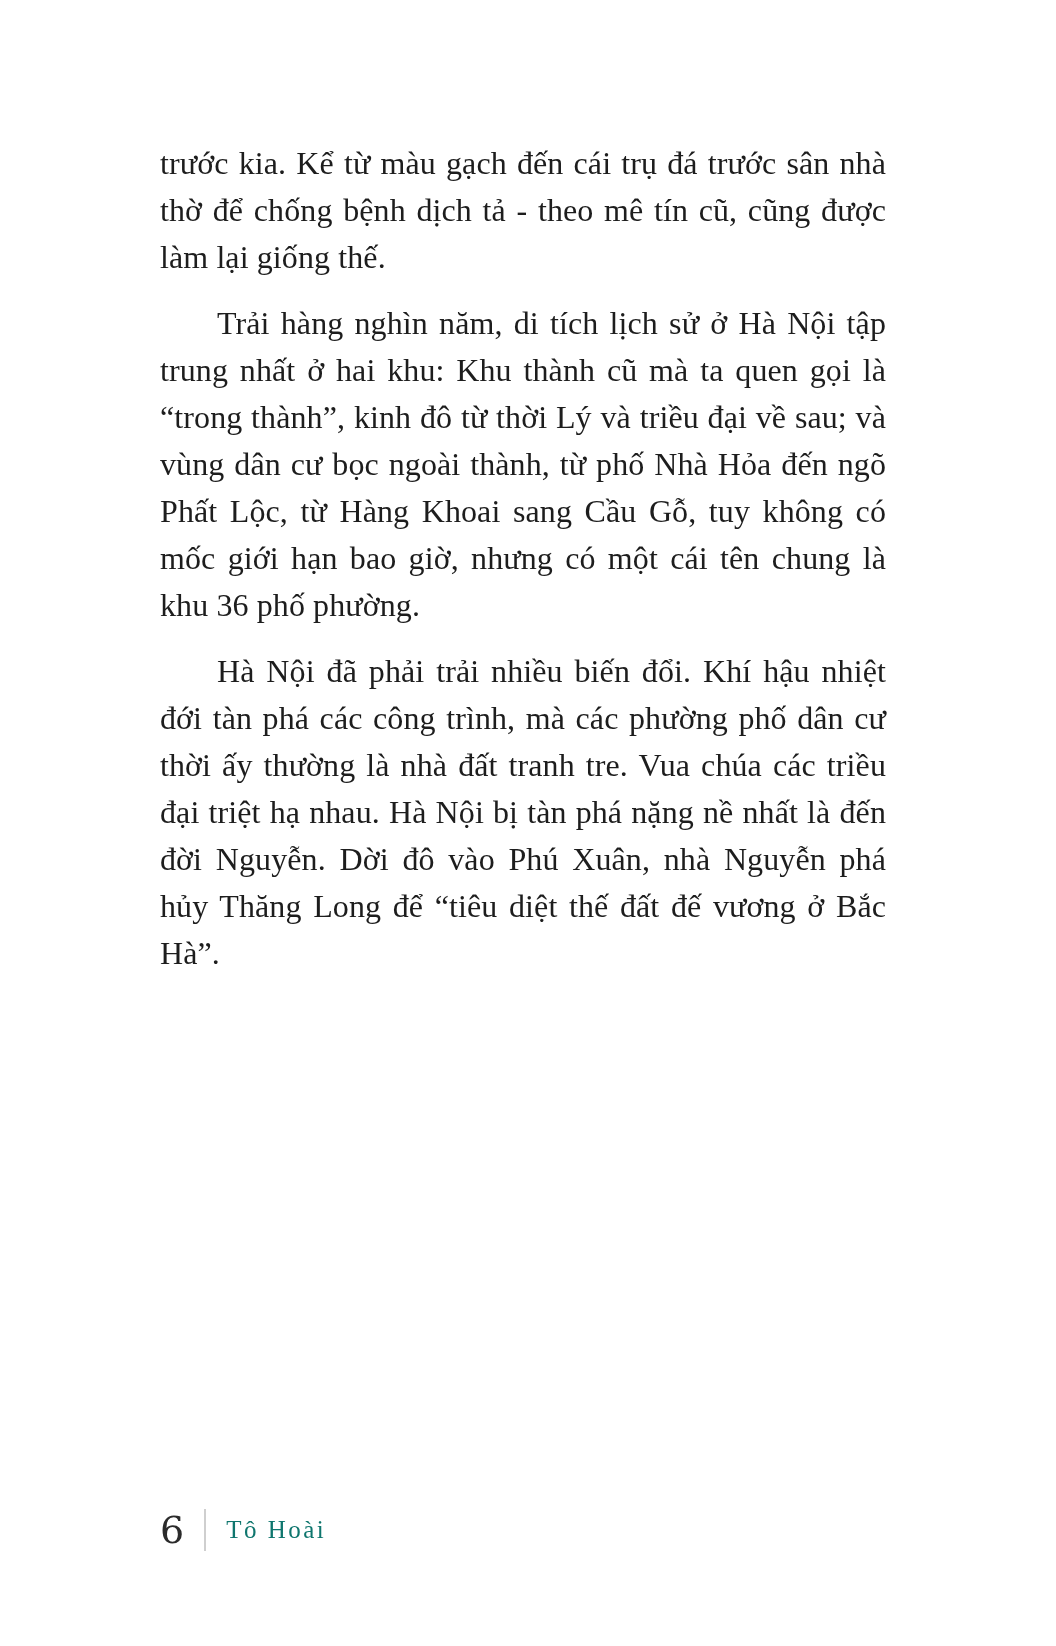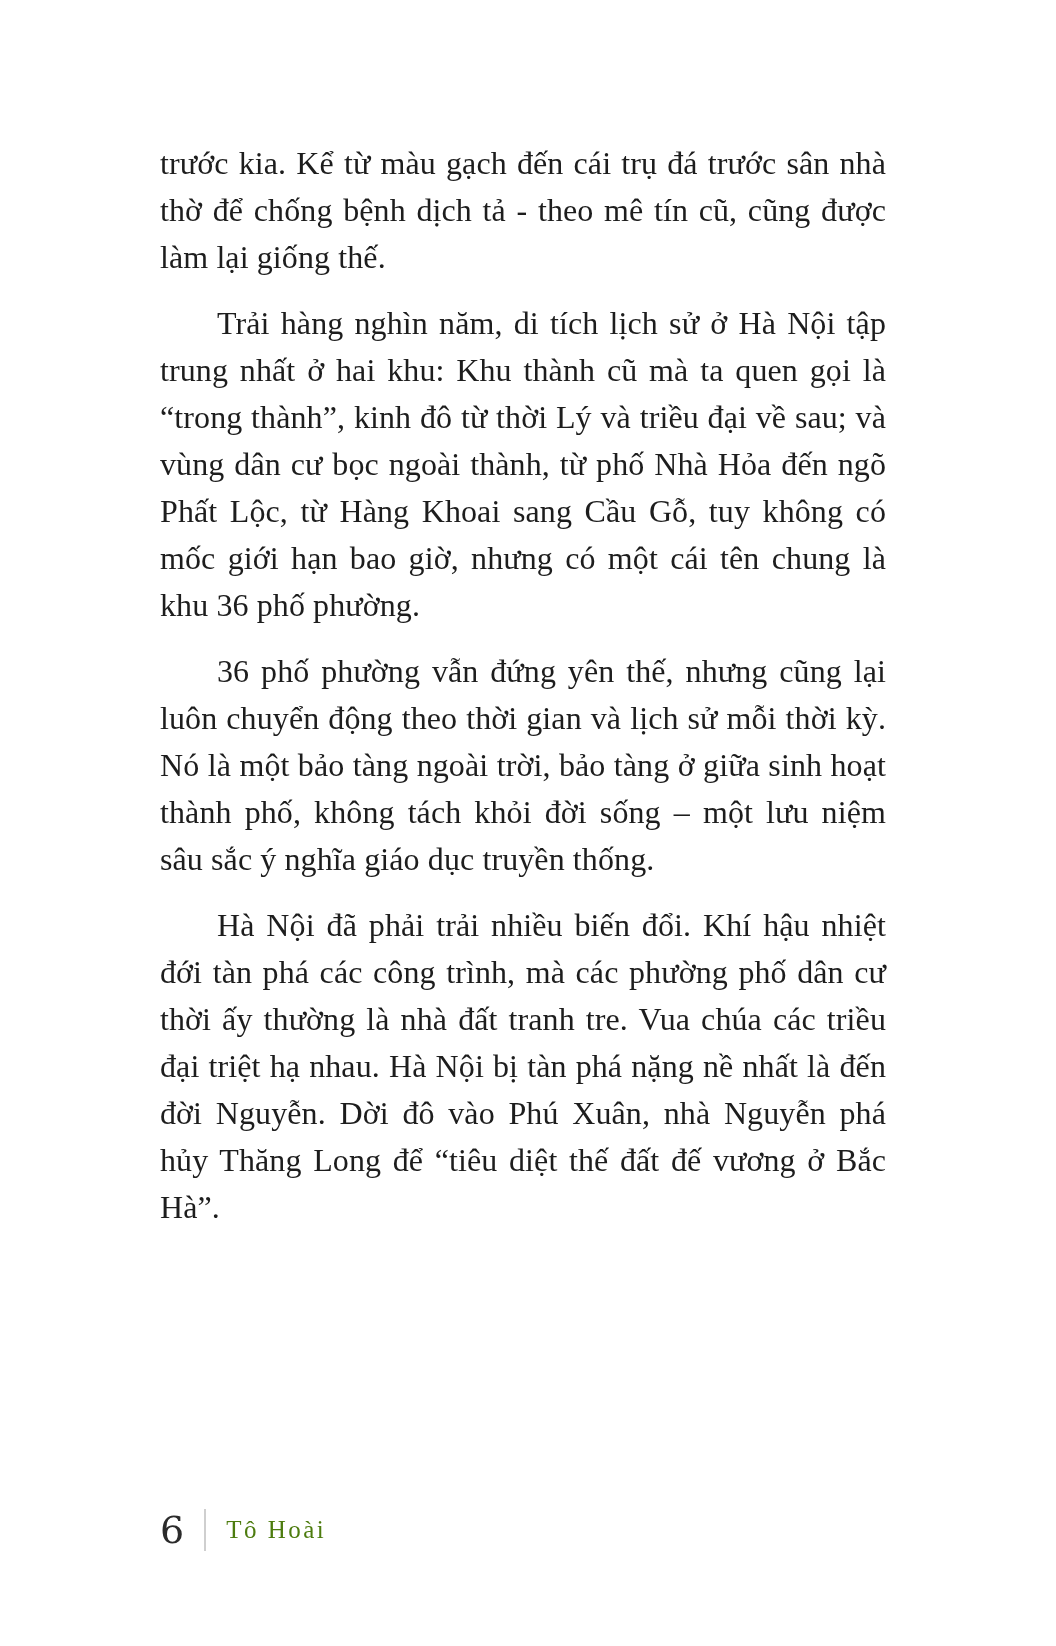--- a/index.html
+++ b/index.html
@@ -54,33 +54,32 @@
   }
   .footer-divider {
     width: 2px;
     height: 42px;
     background: #cfcfcf;
     margin: 0 20px 0 20px;
   }
   .author-name {
     font-size: 25px;
     letter-spacing: 2.5px;
-    color: #4d7c0f;
+    color: #0f766e;
     line-height: 30px;
   }
 </style>
 </head>
 <body>
 
 <div class="page">
 
   <div class="content">
     <p class="opening">trước kia. Kể từ màu gạch đến cái trụ đá trước sân nhà thờ để chống bệnh dịch tả - theo mê tín cũ, cũng được làm lại giống thế.</p>
     <p>Trải hàng nghìn năm, di tích lịch sử ở Hà Nội tập trung nhất ở hai khu: Khu thành cũ mà ta quen gọi là “trong thành”, kinh đô từ thời Lý và triều đại về sau; và vùng dân cư bọc ngoài thành, từ phố Nhà Hỏa đến ngõ Phất Lộc, từ Hàng Khoai sang Cầu Gỗ, tuy không có mốc giới hạn bao giờ, nhưng có một cái tên chung là khu 36 phố phường.</p>
-    <p>36 phố phường vẫn đứng yên thế, nhưng cũng lại luôn chuyển động theo thời gian và lịch sử mỗi thời kỳ. Nó là một bảo tàng ngoài trời, bảo tàng ở giữa sinh hoạt thành phố, không tách khỏi đời sống – một lưu niệm sâu sắc ý nghĩa giáo dục truyền thống.</p>
     <p>Hà Nội đã phải trải nhiều biến đổi. Khí hậu nhiệt đới tàn phá các công trình, mà các phường phố dân cư thời ấy thường là nhà đất tranh tre. Vua chúa các triều đại triệt hạ nhau. Hà Nội bị tàn phá nặng nề nhất là đến đời Nguyễn. Dời đô vào Phú Xuân, nhà Nguyễn phá hủy Thăng Long để “tiêu diệt thế đất đế vương ở Bắc Hà”.</p>
   </div>
 
   <div class="footer">
     <span class="page-number">6</span>
     <span class="footer-divider"></span>
     <span class="author-name">Tô Hoài</span>
   </div>
 
 </div>

